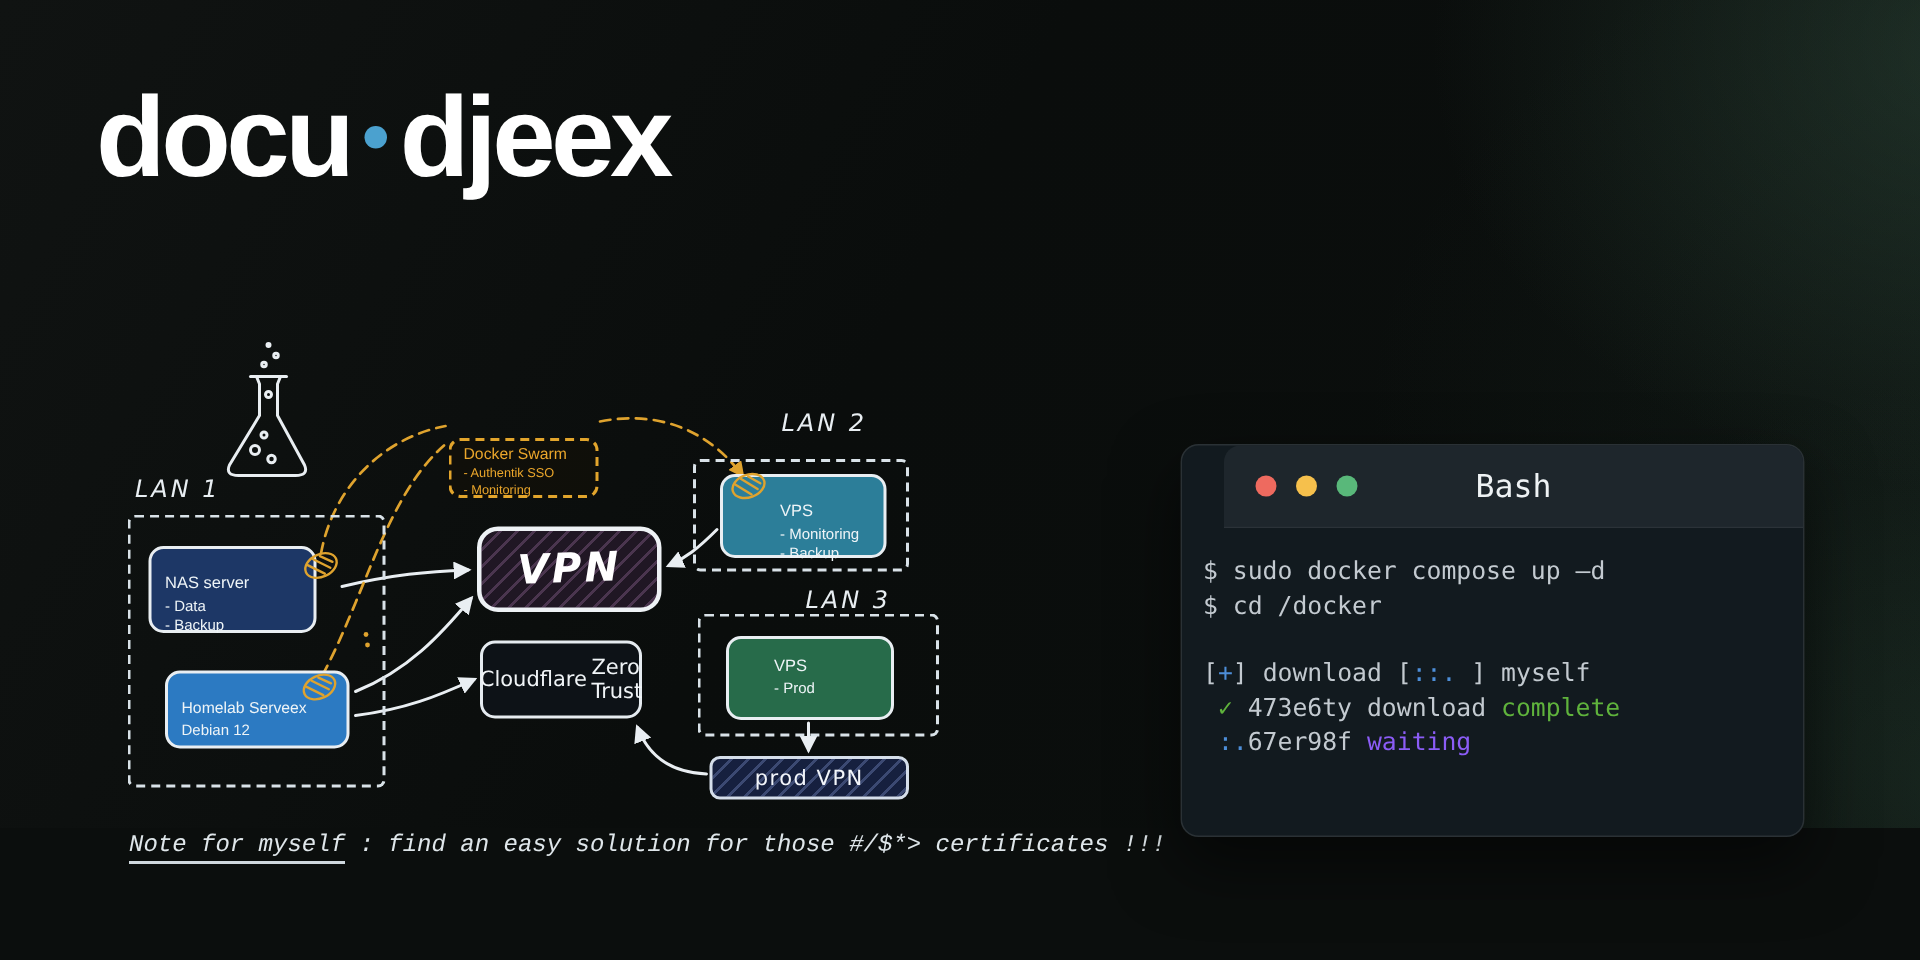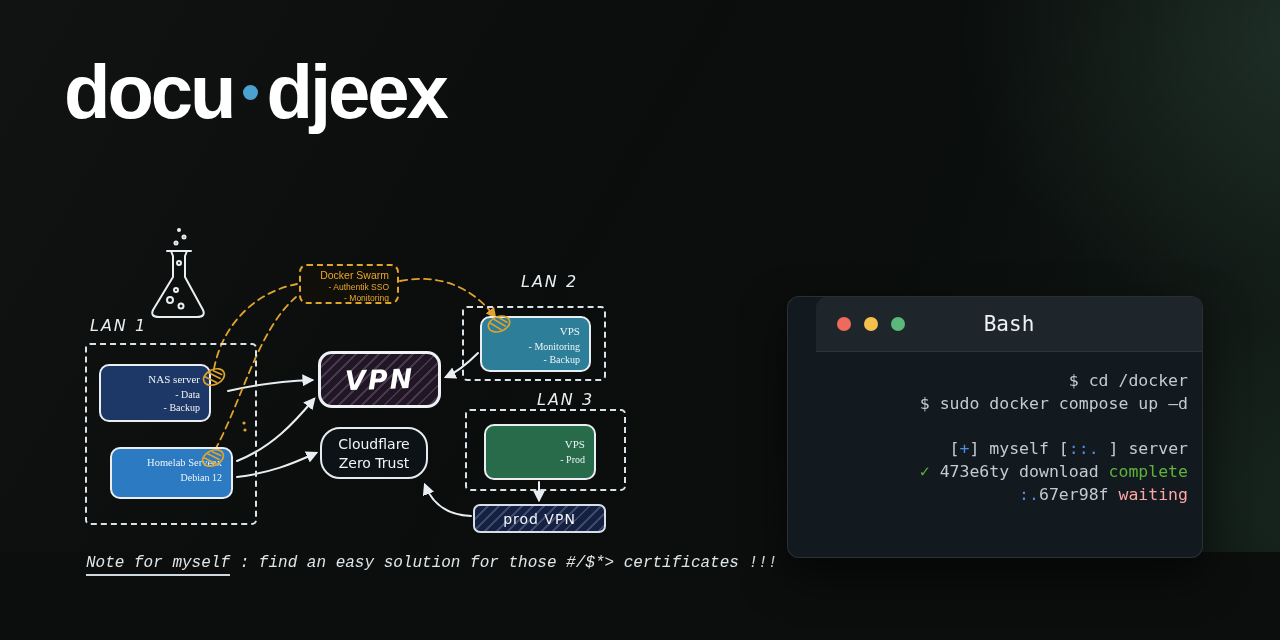--- a/index.html
+++ b/index.html
@@ -8,21 +8,20 @@
     font-family:"Liberation Sans", sans-serif;
     background:#0b0e0d;
   }
   .canvas {
     position:relative; width:1280px; height:552px;
     background:
       radial-gradient(520px 420px at 103% 6%, rgba(58,92,74,0.40), transparent 70%),
       radial-gradient(460px 380px at 103% 94%, rgba(46,78,62,0.32), transparent 70%),
       radial-gradient(760px 520px at 114% 50%, rgba(40,66,54,0.26), transparent 72%),
       linear-gradient(120deg, #101312 0%, #0a0d0c 45%, #0b0f0d 100%);
-    text-align: right;
   }
   svg.overlay { position:absolute; left:0; top:0; pointer-events:none; }
 
   
   .logo {
     position:absolute; left:64px; top:48px;
     font-family:"Liberation Sans", sans-serif;
     font-weight:bold; font-size:76px; letter-spacing:-3px; color:#ffffff;
     white-space:nowrap;
   }
@@ -38,45 +37,45 @@
   
   .lan-label {
     position:absolute; color:#e8eef2; font-family:"DejaVu Sans", sans-serif;
     font-style:italic; font-size:16px; letter-spacing:2px;
   }
   .lan-frame {
     position:absolute; border:2px dashed #d9e2e8; border-radius:5px;
   }
   .dbox {
     position:absolute; border:2px solid #e9eef2; border-radius:10px;
-    color:#eef4f7; font-family:Liberation Serif, serif;
-    padding:7px 9px; line-height:13px;
+    color:#eef4f7; font-family:Liberation Sans, sans-serif;
+    padding:17px 9px; line-height:13px;
   }
   .dtitle { font-size:11px; margin-bottom:2px; }
   .dline  { font-size:10px; }
   .swarm {
     border:2px dashed #e2a52c; border-radius:8px; background:rgba(20,16,8,0.55);
-    color:#eaa62b; padding:4px 8px; line-height:11px;
+    color:#eaa62b; padding:4px 8px; line-height:11px;margin-top:28px;
   }
   .swarm .dtitle { font-size:10.5px; margin-bottom:1px; }
   .swarm .dline  { font-size:8.5px; }
   .vpn-box {
     border:3px solid #eef2f5; border-radius:14px;
     background:
       repeating-linear-gradient(135deg, rgba(173,123,178,0.30) 0px, rgba(173,123,178,0.30) 2px, transparent 2px, transparent 8px),
       #201724;
     display:flex; align-items:center; justify-content:center;
   }
   .vpn-text {
     font-family:"DejaVu Sans", sans-serif; font-style:italic; font-weight:bold;
     font-size:27px; color:#ffffff; transform:rotate(-2deg); letter-spacing:2px;
   }
   .cf-box {
-    background:#0d1217; border:2.5px solid #e5ebf0; border-radius:20px;
-    display:flex; flex-direction:column; align-items:center; justify-content:center;
+    background:#0d1217; border:2.5px solid #e5ebf0; border-radius:10px;
+    display:flex; flex-direction:row; align-items:center; justify-content:center;
     gap:3px;
   }
   .cf-line { font-family:"DejaVu Sans", sans-serif; font-size:14px; color:#f0f4f7; }
   .prodvpn-box {
     border:2px solid #d5deea; border-radius:7px;
     background:
       repeating-linear-gradient(135deg, rgba(130,150,210,0.35) 0px, rgba(130,150,210,0.35) 2px, transparent 2px, transparent 8px),
       #16203f;
     display:flex; align-items:center; justify-content:center;
   }
@@ -106,21 +105,21 @@
   .light.green  { background:#59b87a; }
   .term-title { font-family:"DejaVu Sans Mono", monospace; font-size:21px; color:#eef2f4; }
   .term-body {
     padding:17px 14px; font-family:"DejaVu Sans Mono", monospace;
     font-size:16.5px; line-height:23px; color:#c3cad0;
   }
   .term-line { white-space:pre; height:23px; }
   .term-line.blank { height:22px; }
   .t-blue   { color:#4d8ed8; }
   .t-green  { color:#5fb33c; }
-  .t-yellow { color:#fca5a5; }
+  .t-yellow { color:#8b5cf6; }
 </style>
 </head>
 <body>
 
 <div class="canvas">
 
   <svg class="overlay" width="1280" height="640" viewBox="0 0 1280 640">
     <defs>
       <marker id="aw" viewBox="0 0 10 10" refX="8" refY="5" markerWidth="6" markerHeight="6" orient="auto">
         <path d="M0,0 L10,5 L0,10 z" fill="#e9eef2"></path>
@@ -240,22 +239,22 @@
   <div class="terminal">
     <div class="term-header">
       <div class="lights">
         <div class="light red"></div>
         <div class="light yellow"></div>
         <div class="light green"></div>
       </div>
       <div class="term-title">Bash</div>
     </div>
     <div class="term-body">
+      <div class="term-line">$ sudo docker compose up —d</div>
       <div class="term-line">$ cd /docker</div>
-      <div class="term-line">$ sudo docker compose up —d</div>
       <div class="term-line blank"></div>
-      <div class="term-line"><span>[</span><span class="t-blue">+</span><span>] </span><span>myself </span><span>[</span><span class="t-blue">::.</span><span> ] </span><span>server</span></div>
+      <div class="term-line"><span>[</span><span class="t-blue">+</span><span>] </span><span>download </span><span>[</span><span class="t-blue">::.</span><span> ] </span><span>myself</span></div>
       <div class="term-line"><span class="t-green"> ✓ </span><span>473e6ty download </span><span class="t-green">complete</span></div>
       <div class="term-line"><span class="t-blue"> :.</span><span>67er98f </span><span class="t-yellow">waiting</span></div>
     </div>
   </div>
 
 </div>
 
 </body></html>

